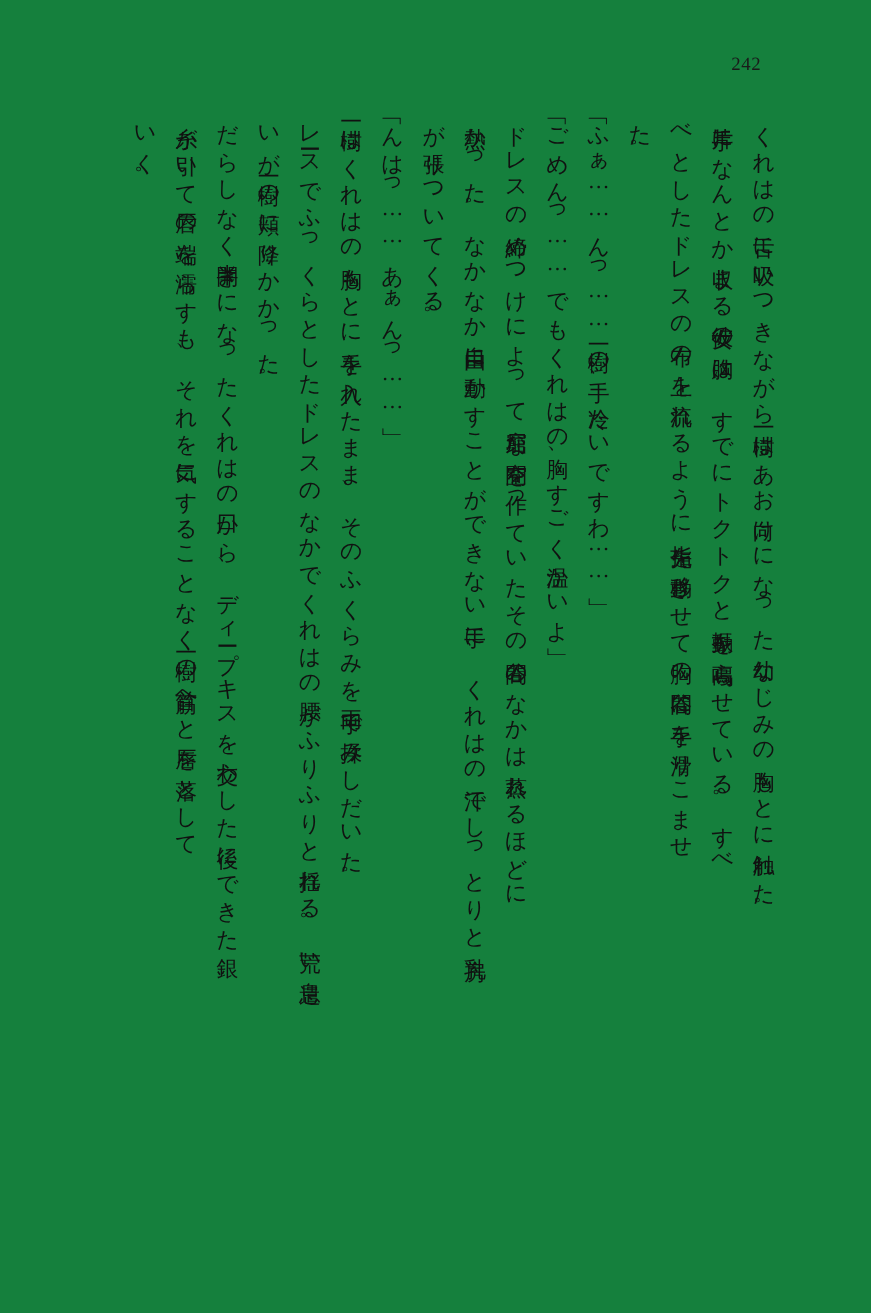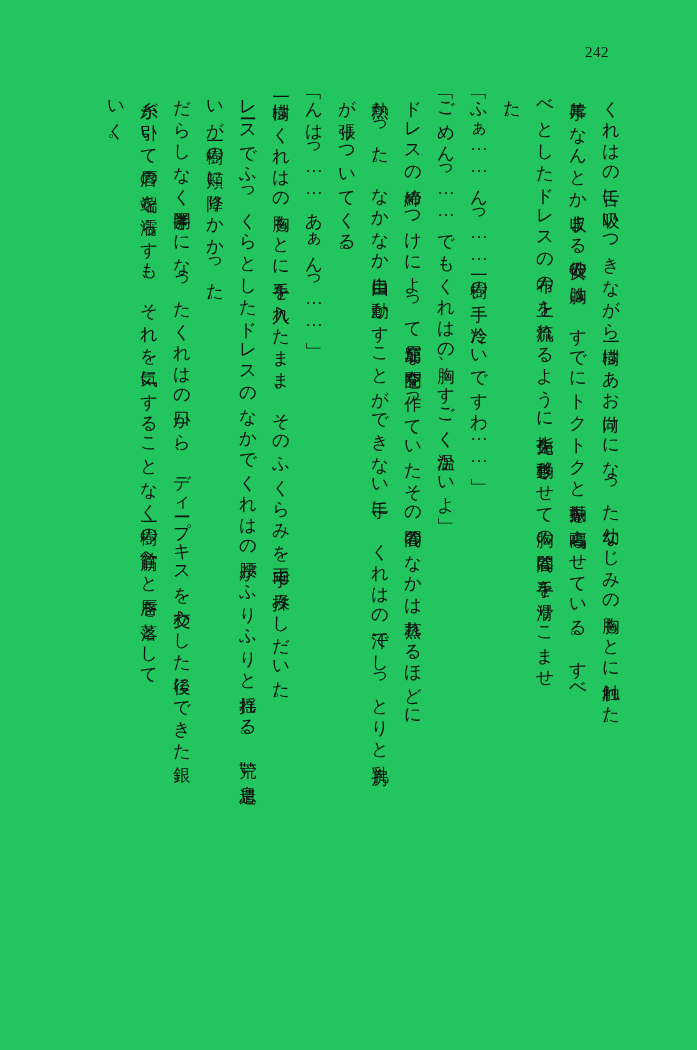--- a/index.html
+++ b/index.html
@@ -15,21 +15,21 @@
     overflow: hidden;
     position: relative;
   }
 
   .page {
     position: absolute;
     left: 0;
     top: 0;
     width: 697px;
     height: 1050px;
-    background: #22c55e;
+    background: #15803d;
   }
 
   .page-number {
     position: absolute;
     top: 44px;
     right: 88px;
     font-size: 15px;
     letter-spacing: 0.5px;
     color: #1a1a1a;
     font-family: "Liberation Serif", "DejaVu Serif", serif;

